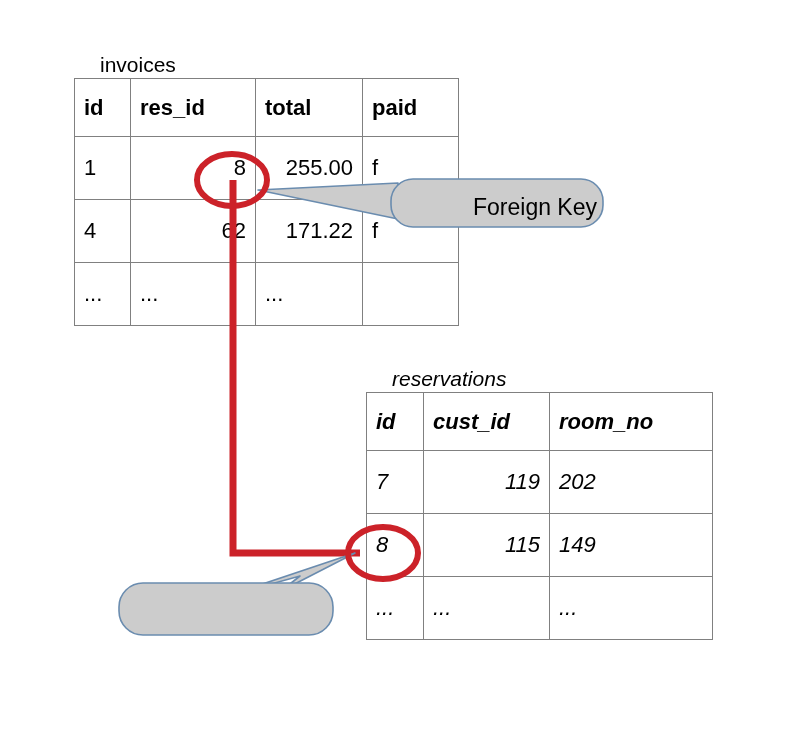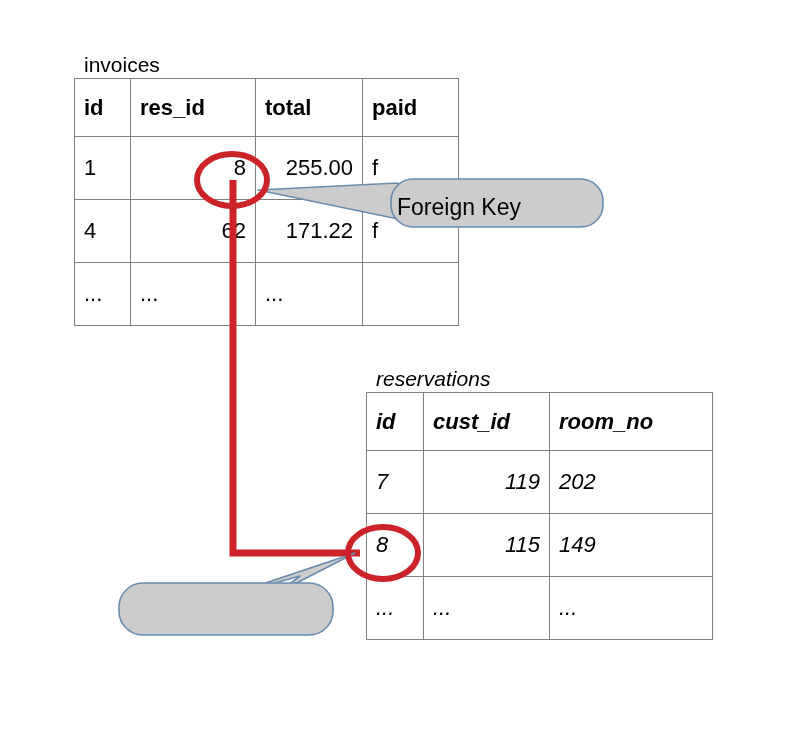--- a/index.html
+++ b/index.html
@@ -26,21 +26,21 @@
   
   .table-block {
     position: absolute;
   }
   .table-title {
     font-size: 21px;
     line-height: 26px;
     color: #000000;
     font-weight: normal;
     white-space: nowrap;
-    margin-left: 10px;
+    margin-left: 26px;
   }
   table.db {
     border-collapse: collapse;
     table-layout: fixed;
     background: transparent;
   }
   table.db td, table.db th {
     border: 1px solid #808080;
     font-size: 22px;
     color: #000000;
@@ -87,21 +87,21 @@
     pointer-events: none;
   }
   #overlay .hit { pointer-events: auto; }
 
   
   .callout-label {
     position: absolute;
     font-size: 23px;
     color: #000000;
     white-space: nowrap;
-    text-align: left;
+    text-align: right;
   }
   #fk-label { left: 397px; top: 191px; width: 200px; line-height: 32px; }
   #pk-label { left: 124px; top: 597px; width: 204px; line-height: 32px; }
 </style>
 </head>
 <body>
 
 <div id="canvas">
 
   <div class="table-block" id="invoices-block">

